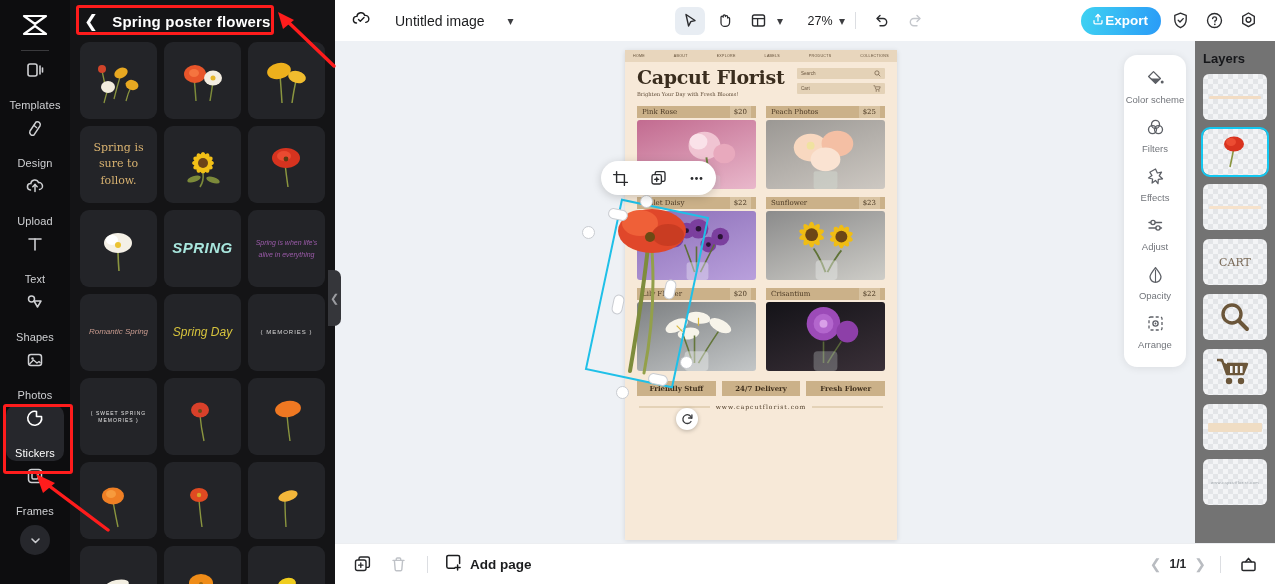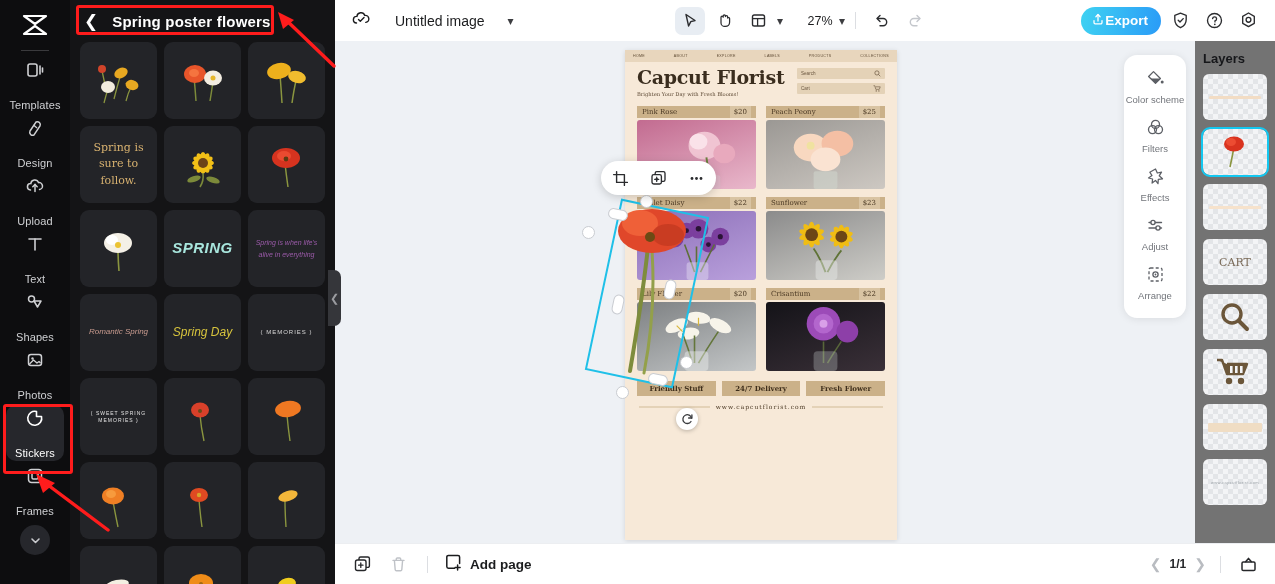--- a/index.html
+++ b/index.html
@@ -583,21 +583,21 @@
               <ellipse cx="62" cy="22" rx="9" ry="8" fill="#fae2e9"></ellipse>
               <ellipse cx="88" cy="34" rx="11" ry="10" fill="#e8a9bd"></ellipse>
               <path d="M70 38 Q72 52 74 62" stroke="#6d7f3f" stroke-width="2" fill="none"></path>
               <rect x="58" y="56" width="26" height="14" rx="2" fill="#ddc0cc" opacity=".55"></rect>
             </svg>
           </div>
         </div>
 
         <div class="p-card">
           <div class="p-label">
-            <span class="nm">Peach Peony</span>
+            <span class="nm">Peach Photos</span>
             <span class="pr">$25</span>
           </div>
           <div class="p-img" style="background:linear-gradient(160deg,#9b9894,#cdc8c2);">
             <svg width="100%" height="100%" viewBox="0 0 120 70" preserveAspectRatio="none">
               <ellipse cx="45" cy="28" rx="17" ry="14" fill="#f8d8c0"></ellipse>
               <ellipse cx="72" cy="24" rx="16" ry="13" fill="#f4bfa4"></ellipse>
               <ellipse cx="60" cy="40" rx="15" ry="12" fill="#fae3d2"></ellipse>
               <circle cx="45" cy="26" r="4" fill="#f0e2a0"></circle>
               <rect x="48" y="52" width="24" height="18" rx="2" fill="#cfd3cc" opacity=".6"></rect>
             </svg>
@@ -804,20 +804,29 @@
               <line x1="3" y1="12" x2="15.5" y2="12" stroke="#5c5f65" stroke-width="1.4" stroke-linecap="round"></line>
               <circle cx="7" cy="6.5" r="2.1" fill="#fff" stroke="#5c5f65" stroke-width="1.4"></circle>
               <circle cx="12" cy="12" r="2.1" fill="#fff" stroke="#5c5f65" stroke-width="1.4"></circle>
             </svg>
         </span>
         <span class="lb">Adjust</span>
       </div>
       <div class="rtool">
         <span>
           <svg width="19" height="19" viewBox="0 0 19 19">
+              <path d="M9.5 2.6 C6 7 4 9.6 4 11.8 a5.5 5.5 0 0 0 11 0 C15 9.6 13 7 9.5 2.6 Z" fill="none" stroke="#5c5f65" stroke-width="1.3" stroke-linejoin="round"></path>
+              <path d="M9.5 4.6 v12.4" stroke="#5c5f65" stroke-width="1.1"></path>
+            </svg>
+        </span>
+        <span class="lb">Opacity</span>
+      </div>
+      <div class="rtool">
+        <span>
+          <svg width="19" height="19" viewBox="0 0 19 19">
               <rect x="3" y="3" width="13" height="13" rx="1.5" fill="none" stroke="#5c5f65" stroke-width="1.3" stroke-dasharray="3 2.2"></rect>
               <circle cx="9.5" cy="9.5" r="2.6" fill="none" stroke="#5c5f65" stroke-width="1.3"></circle>
               <circle cx="9.5" cy="9.5" r=".9" fill="#5c5f65"></circle>
             </svg>
         </span>
         <span class="lb">Arrange</span>
       </div>
     </div>
   </div>
 

